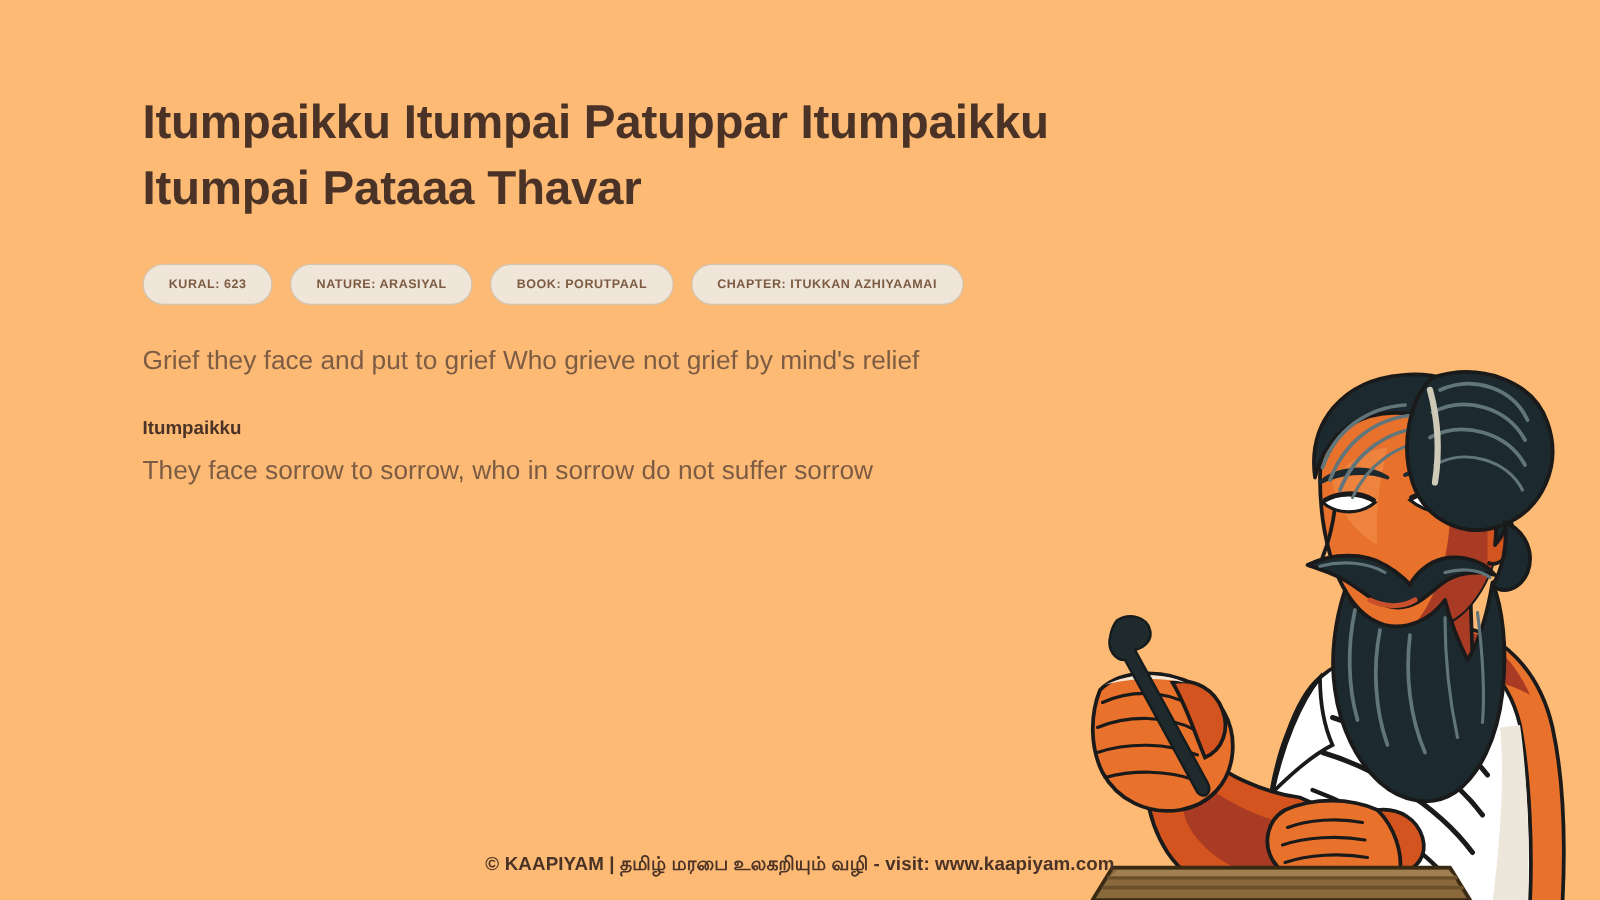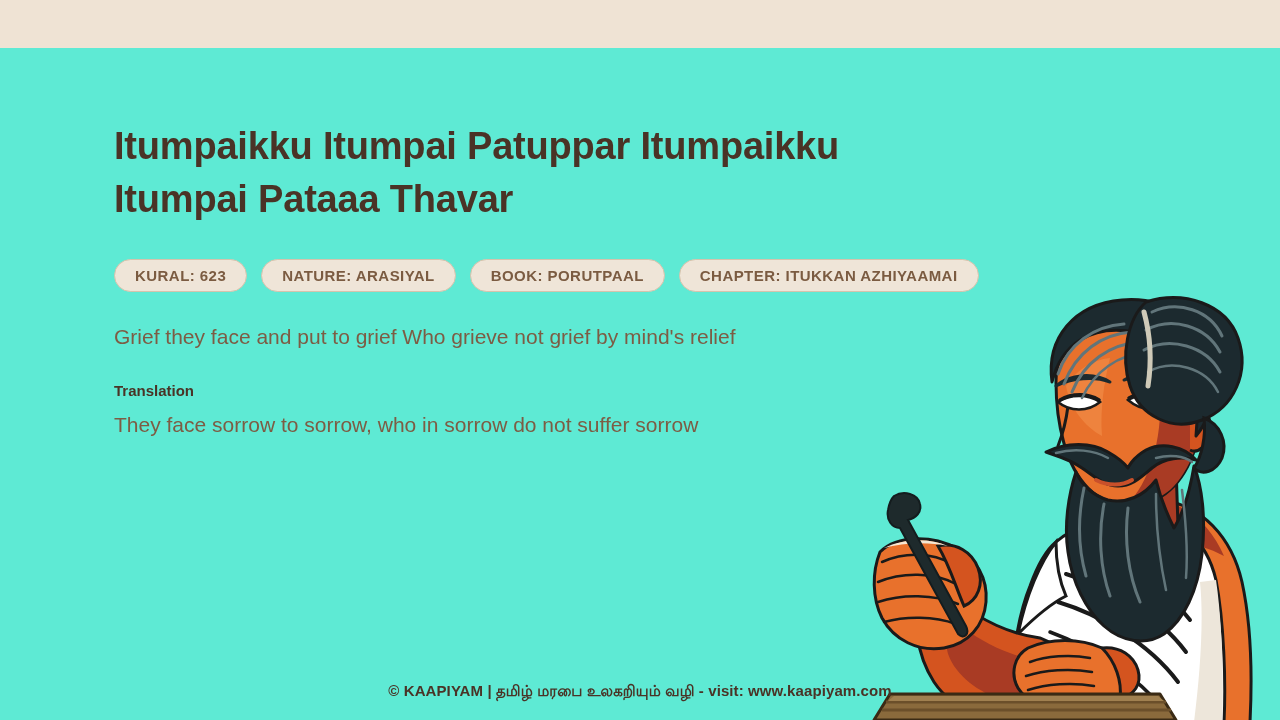--- a/index.html
+++ b/index.html
@@ -11,22 +11,21 @@
     height: 720px;
     overflow: hidden;
     background: #EFE3D4;
     font-family: "Liberation Sans", sans-serif;
     position: relative;
   }
 
   #card {
     position: absolute;
     inset: 0;
-    background: #5eead4;
-    margin-top: 48px;
+    background: #fdba74;
   }
 
   
   #illustration {
     position: absolute;
     right: 0;
     bottom: 0;
     width: 420px;
     height: 430px;
     pointer-events: none;
@@ -64,21 +63,21 @@
     height: 33px;
     box-sizing: border-box;
     display: flex;
     align-items: center;
     justify-content: center;
     padding: 0 20px;
     border: 1px solid #D6C3AC;
     border-radius: 18px;
     background: #EFE5D8;
     color: #7B5B41;
-    font-size: 15px;
+    font-size: 10px;
     font-weight: 600;
     letter-spacing: 0.45px;
     white-space: nowrap;
   }
 
   .section {
     margin-top: 34px;
   }
   .section-title {
     margin: 0;
@@ -254,21 +253,21 @@
       <span class="badge">NATURE: ARASIYAL</span>
       <span class="badge">BOOK: PORUTPAAL</span>
       <span class="badge">CHAPTER: ITUKKAN AZHIYAAMAI</span>
     </div>
 
     <div class="section">
       <p class="section-body">Grief they face and put to grief Who grieve not grief by mind's relief</p>
     </div>
 
     <div class="section">
-      <h2 class="section-title">Translation</h2>
+      <h2 class="section-title">Itumpaikku</h2>
       <p class="section-body">They face sorrow to sorrow, who in sorrow do not suffer sorrow</p>
     </div>
 
     <div class="section">
     </div>
 
   </div>
 
   <div id="footer">© KAAPIYAM | தமிழ் மரபை உலகறியும் வழி - visit: www.kaapiyam.com</div>
 

